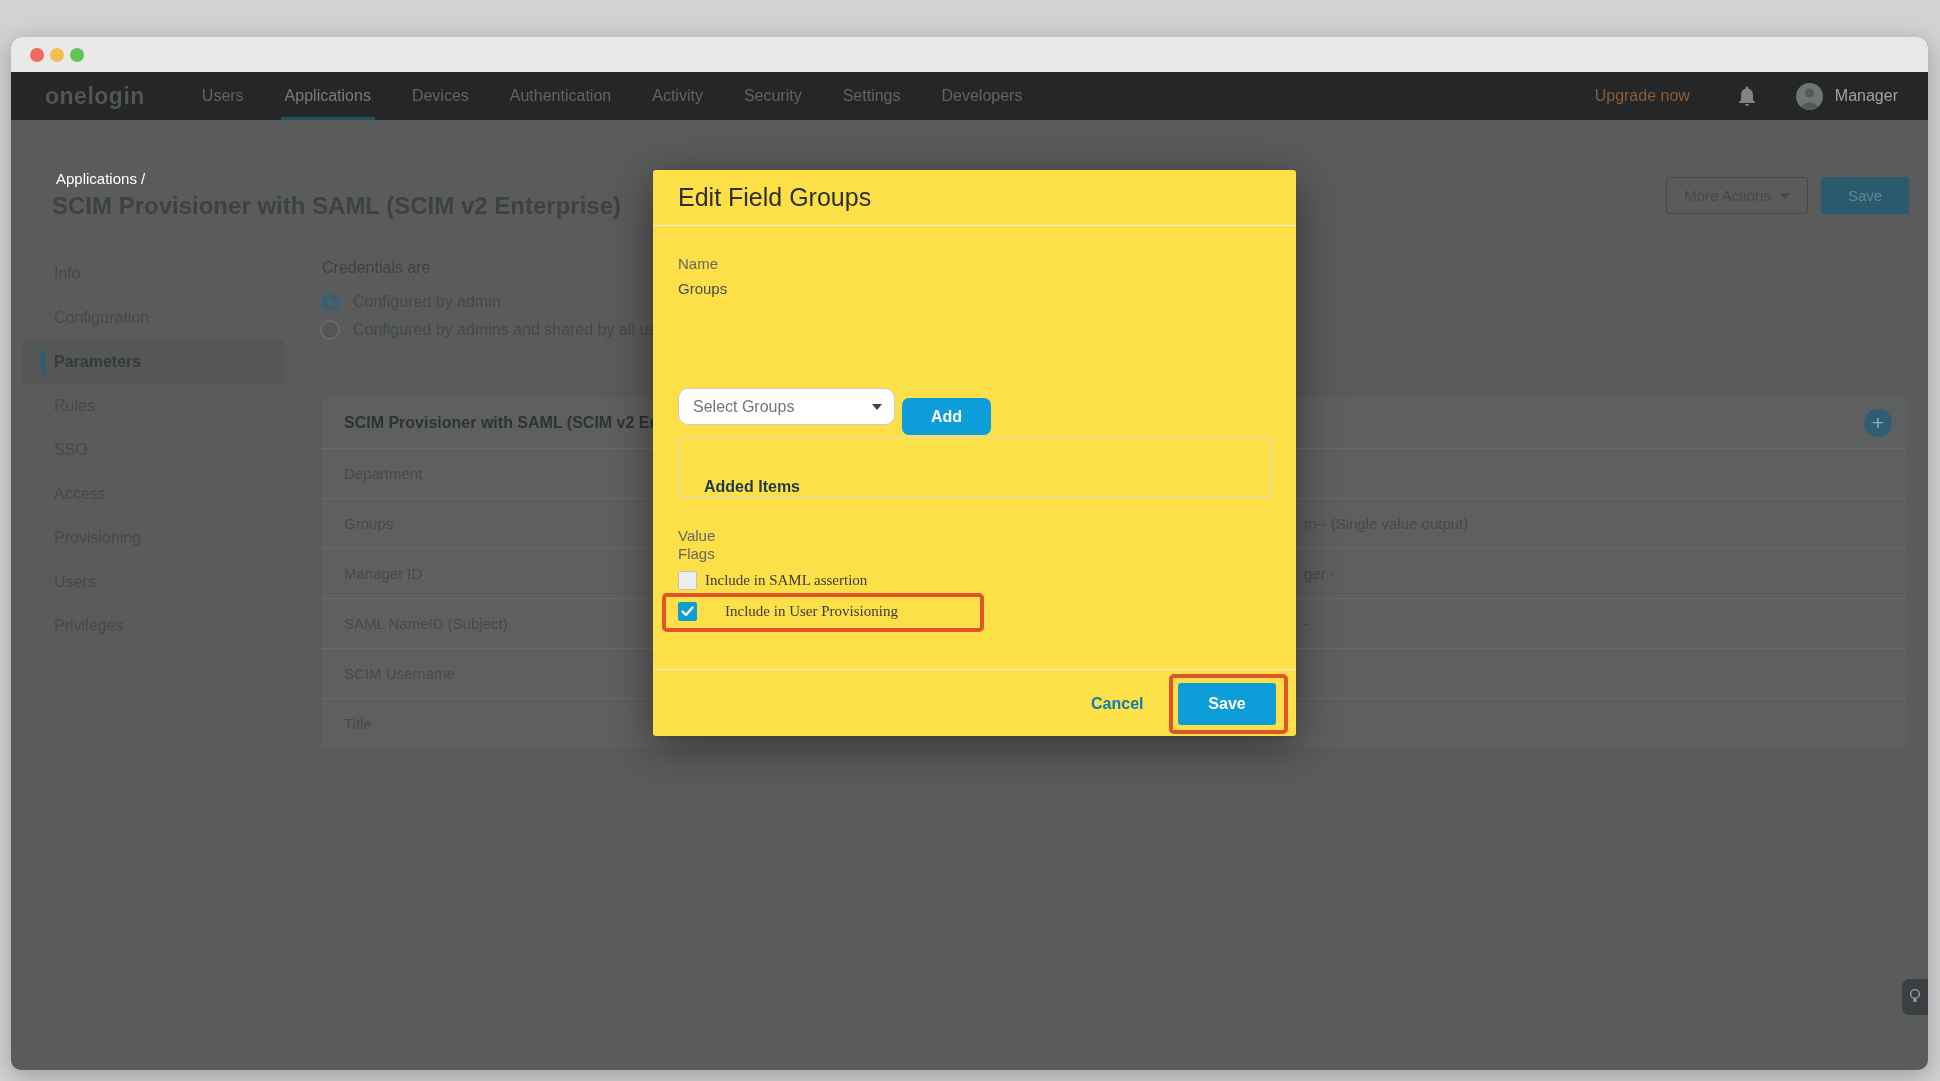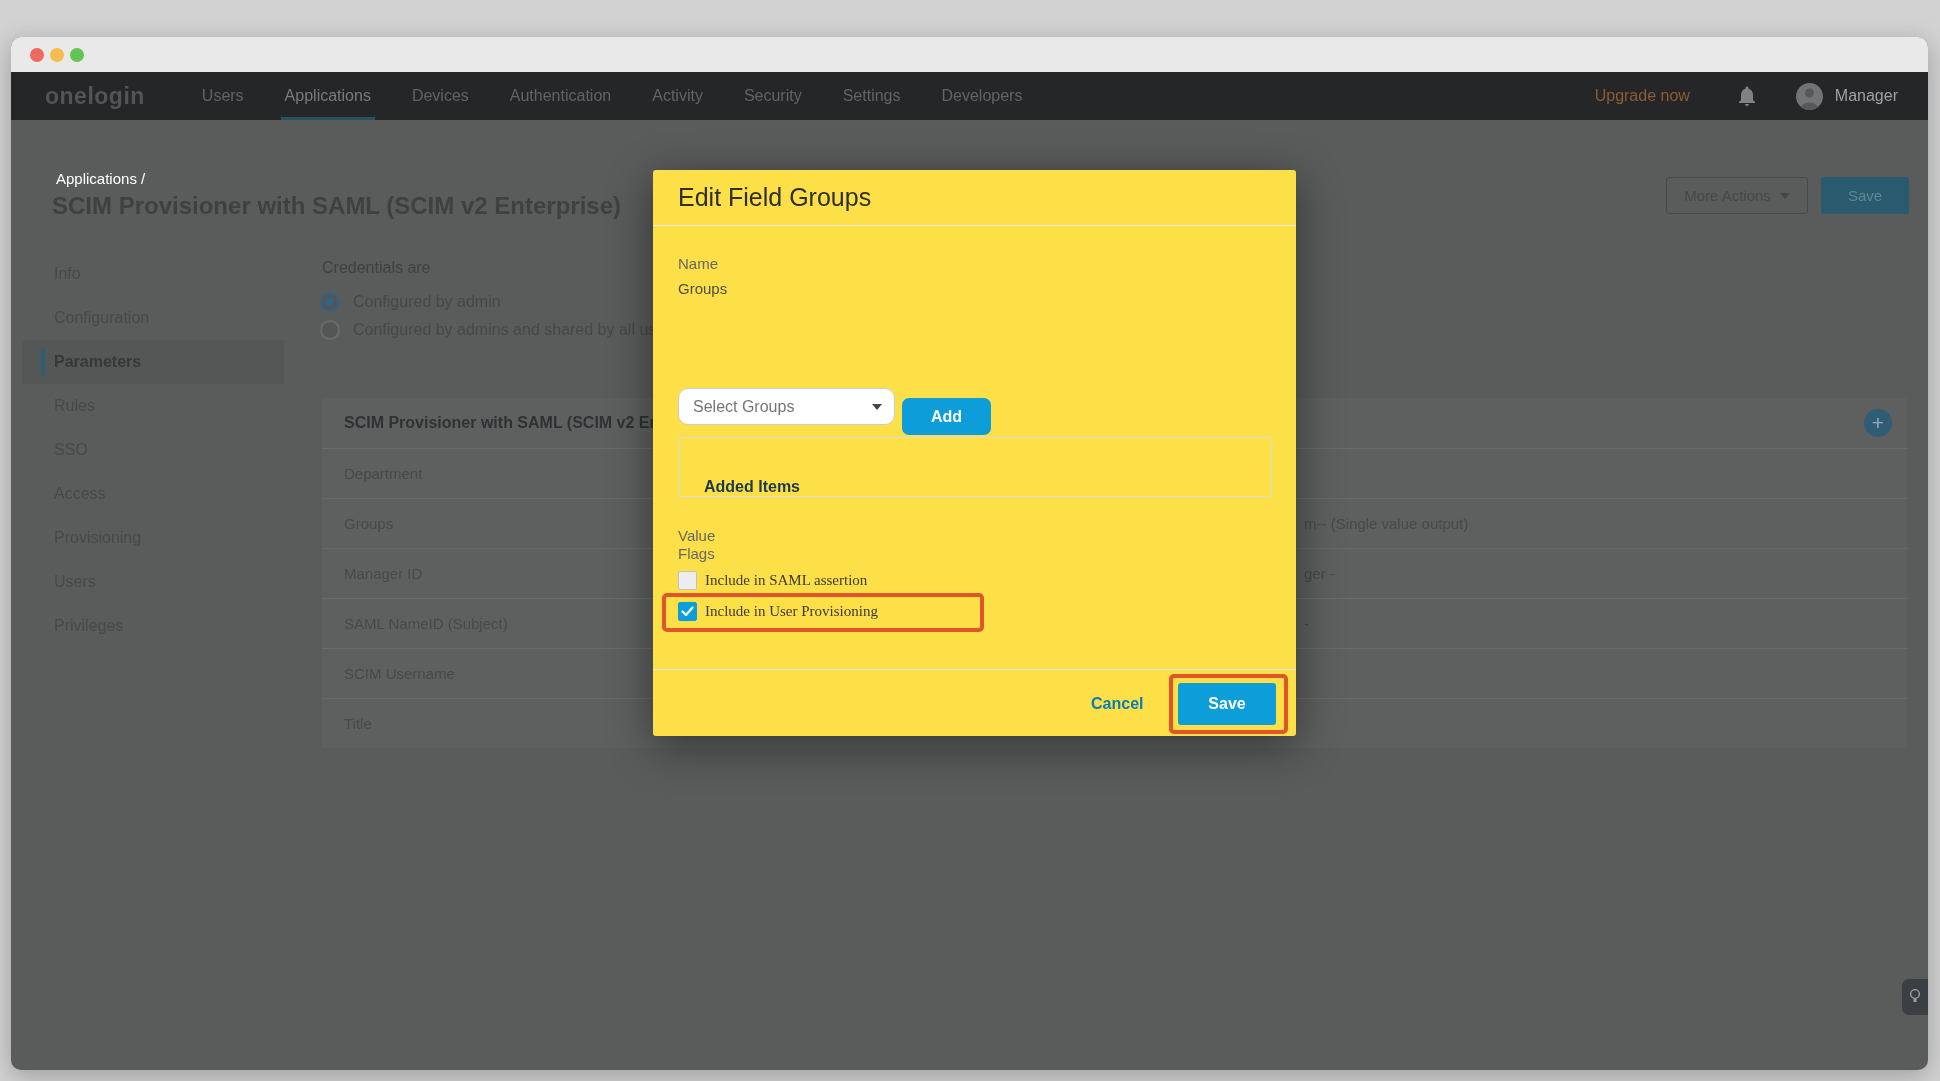--- a/index.html
+++ b/index.html
@@ -93,21 +93,21 @@
   .select-placeholder { margin-left:14px; font-size:16px; color:#757575; flex:1; }
   .select .caret { color:#444; margin-right:12px; }
   .btn-add { position:absolute; left:249px; top:228px; width:89px; height:37px;
             background:#0d9ed9; border:none; border-radius:7px; color:#fff;
             font-size:16px; font-weight:700; }
   .added-box { position:absolute; left:25px; top:267px; width:593px; height:60px;
             border:1px solid #dcdcdc; border-radius:2px; display:flex; align-items:flex-end; }
   .added-label { margin-left:25px; font-size:16px; font-weight:700; color:#1c3950; }
   .lbl-flags { position:absolute; left:25px; top:375px; font-size:15px; color:#666666; }
   .check-row { position:absolute; left:25px; display:flex; align-items:center;font-family:Liberation Serif, serif; }
-  .check-row.c1 { top:401px; } .check-row.c2 { top:432px; }
+  .check-row.c1 { top:401px; } .check-row.c2 { top:432px;gap:20px; }
   .checkbox { width:19px; height:19px; border-radius:2px; border:1px solid #c2c2c2;
             background:#ededed; display:flex; align-items:center; justify-content:center; }
   .checkbox.checked { background:#0d9ed9; border-color:#0d9ed9; }
   .check-label { margin-left:8px; font-size:15px; color:#3b3b3b; }
   .modal-footer { position:absolute; left:0; right:0; top:499px; bottom:0;
             border-top:1px solid #e8e8e8; }
   .btn-cancel { position:absolute; left:438px; top:525px; background:none; border:none;
             font-size:16px; font-weight:700; color:#0a7db6; }
   .btn-save-modal { position:absolute; left:525px; top:513px; width:98px; height:42px;
             background:#0d9ed9; border:none; border-radius:3px; color:#fff;

